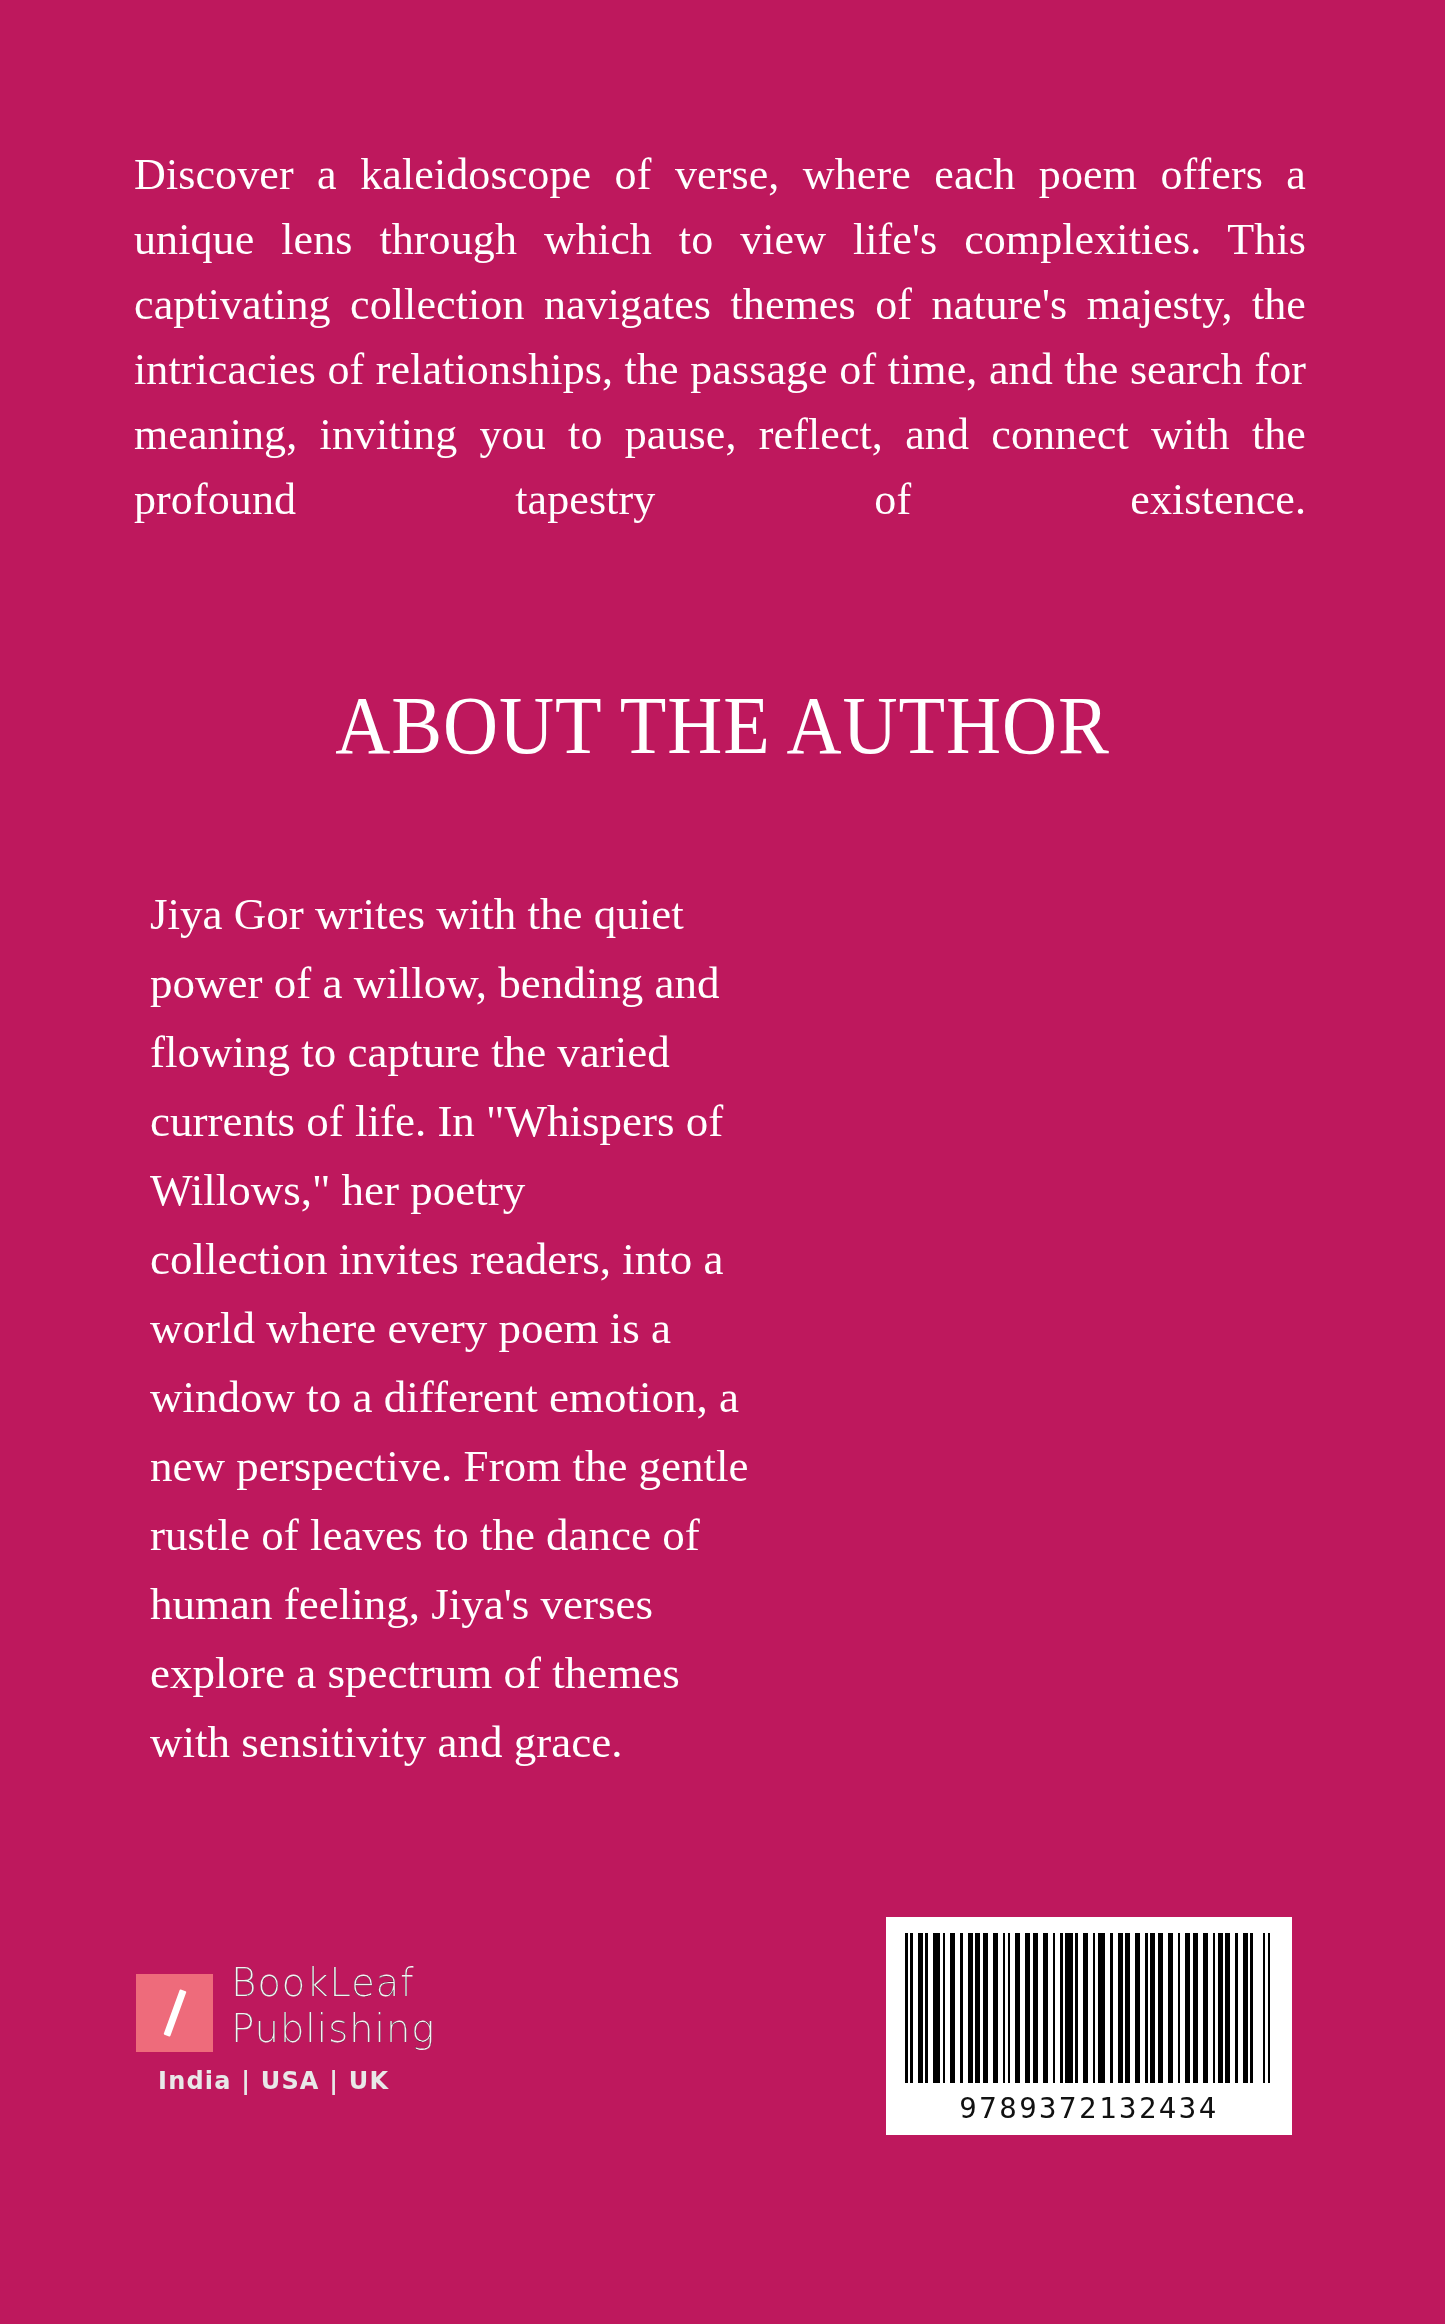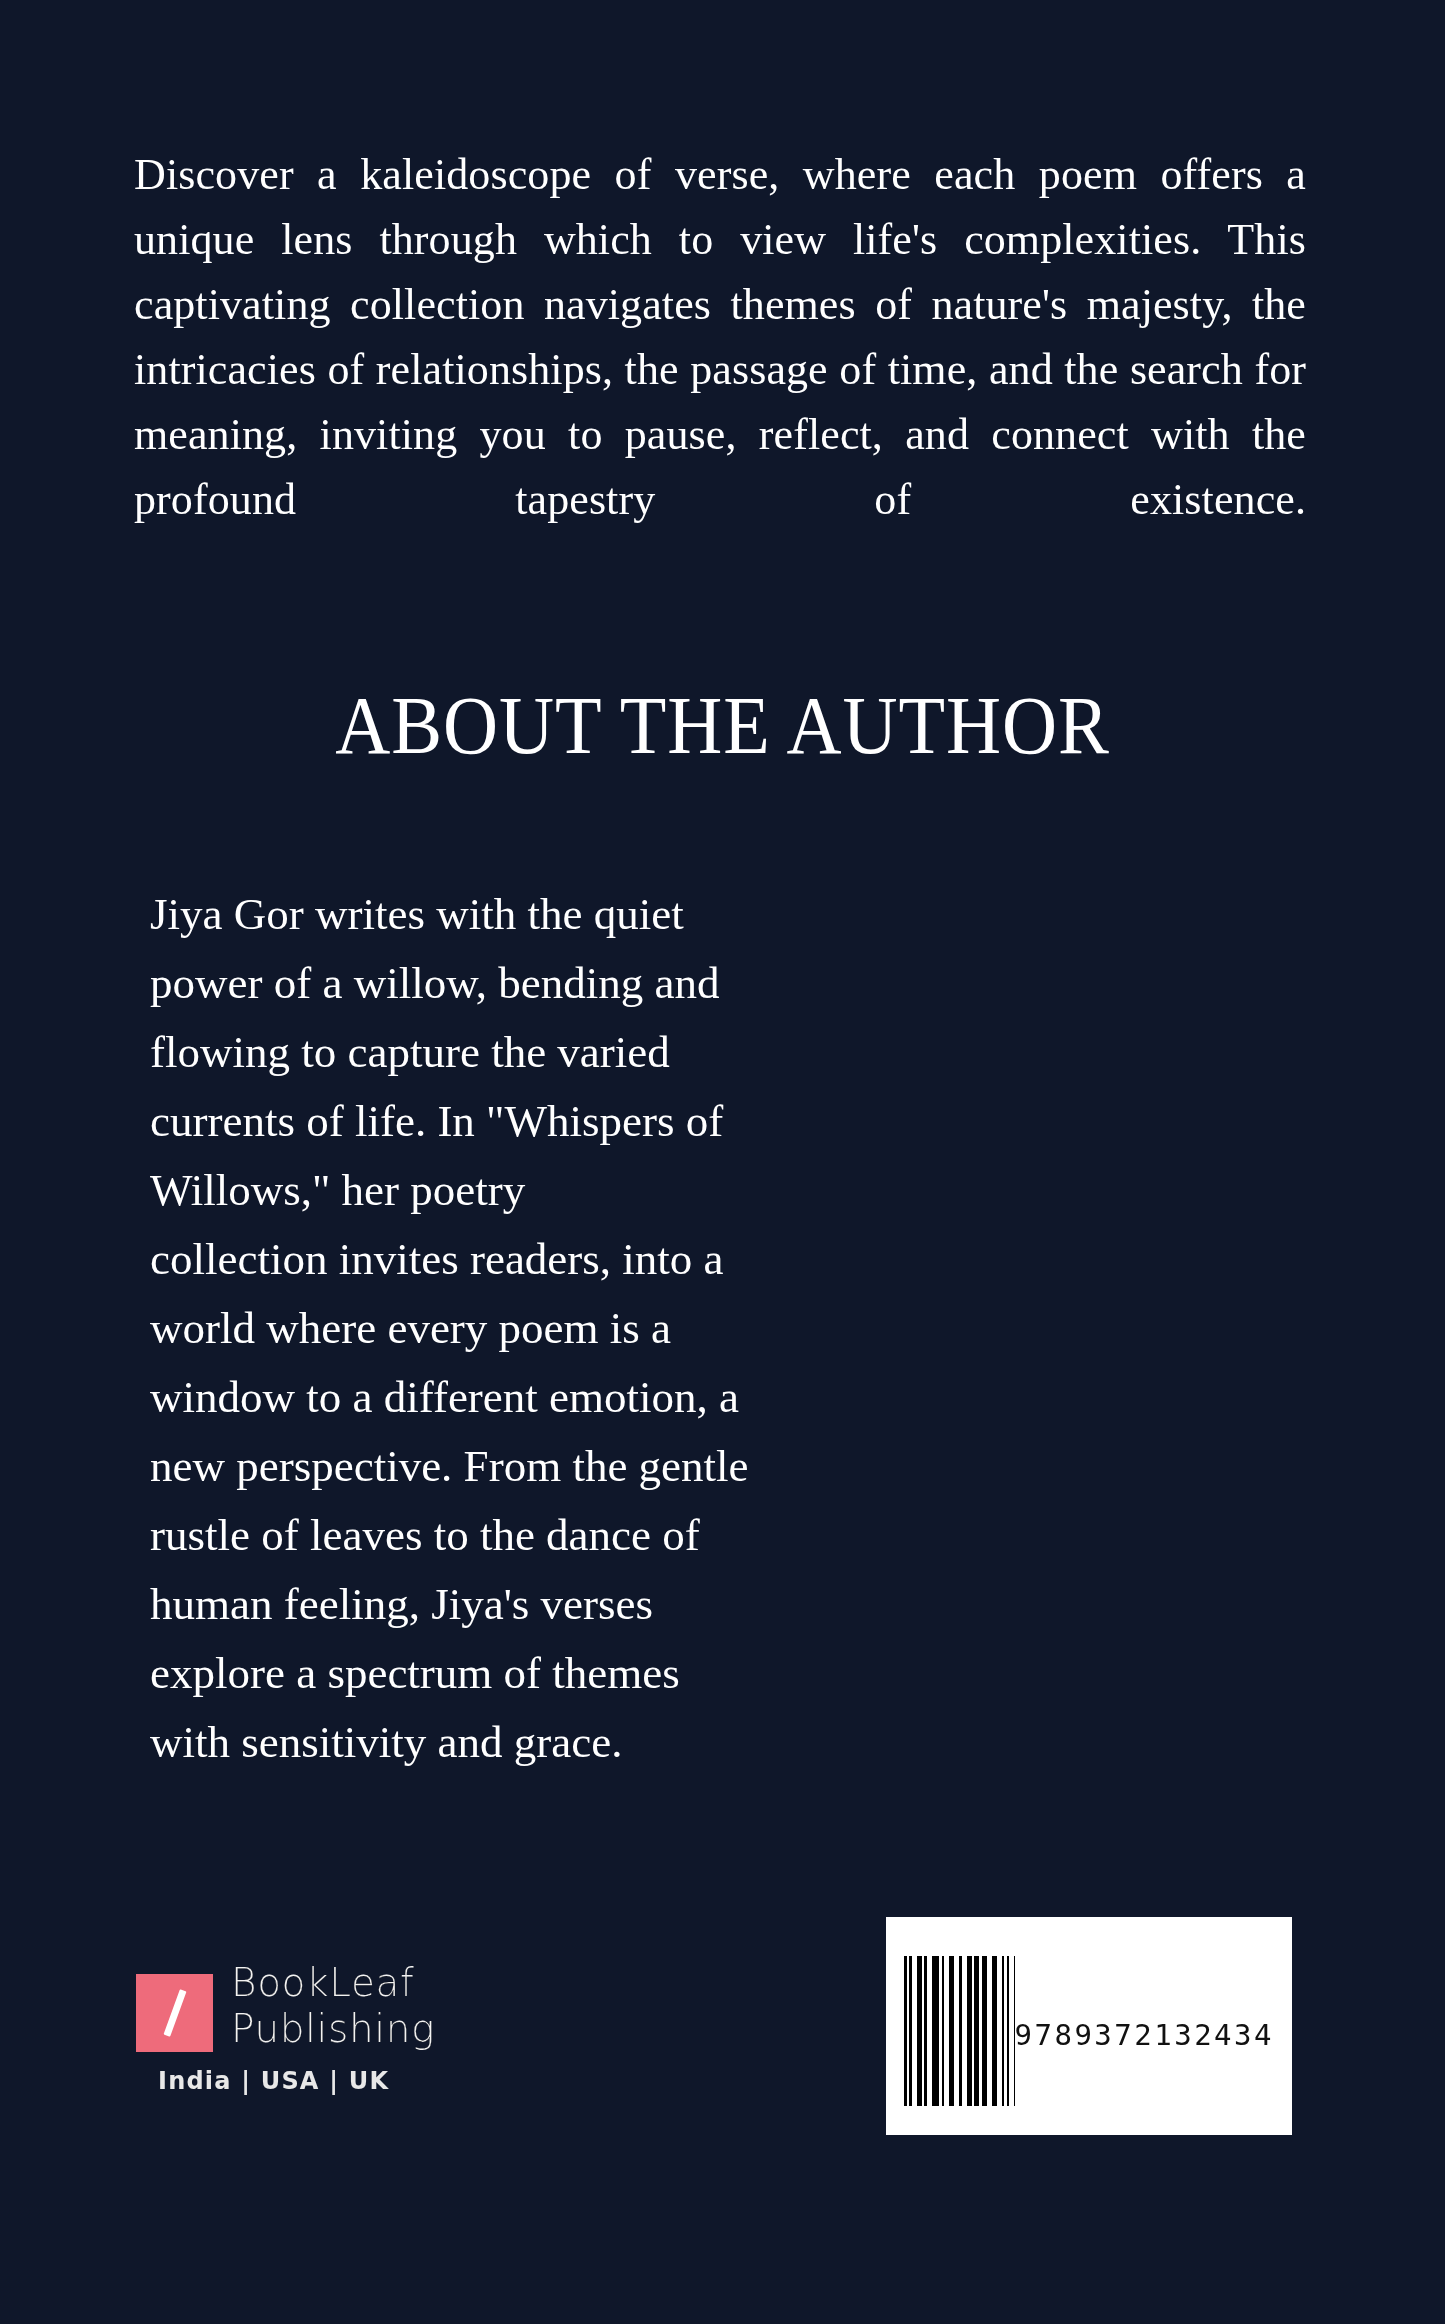--- a/index.html
+++ b/index.html
@@ -14,21 +14,21 @@
     height: 2324px;
     position: relative;
     font-family: "Liberation Serif", "DejaVu Serif", serif;
     color: #ffffff;
     overflow: hidden;
   }
 
   .cover {
     position: absolute;
     inset: 0;
-    background: #0f172a;
+    background: #be185d;
   }
 
   
   .blurb {
     position: absolute;
     left: 134px;
     top: 142px;
     width: 1172px;
     font-family: "Liberation Serif", "DejaVu Serif", serif;
     font-size: 44px;
@@ -139,21 +139,21 @@
   
   .barcode-box {
     position: absolute;
     left: 886px;
     top: 1917px;
     width: 406px;
     height: 218px;
     background: #ffffff;
     padding: 16px 18px 6px 18px;
     display: flex;
-    flex-direction: row;
+    flex-direction: column;
     align-items: center;
     justify-content: flex-start;
   }
   .barcode-bars {
     width: 368px;
     height: 150px;
     display: flex;
     align-items: stretch;
     overflow: hidden;
   }

